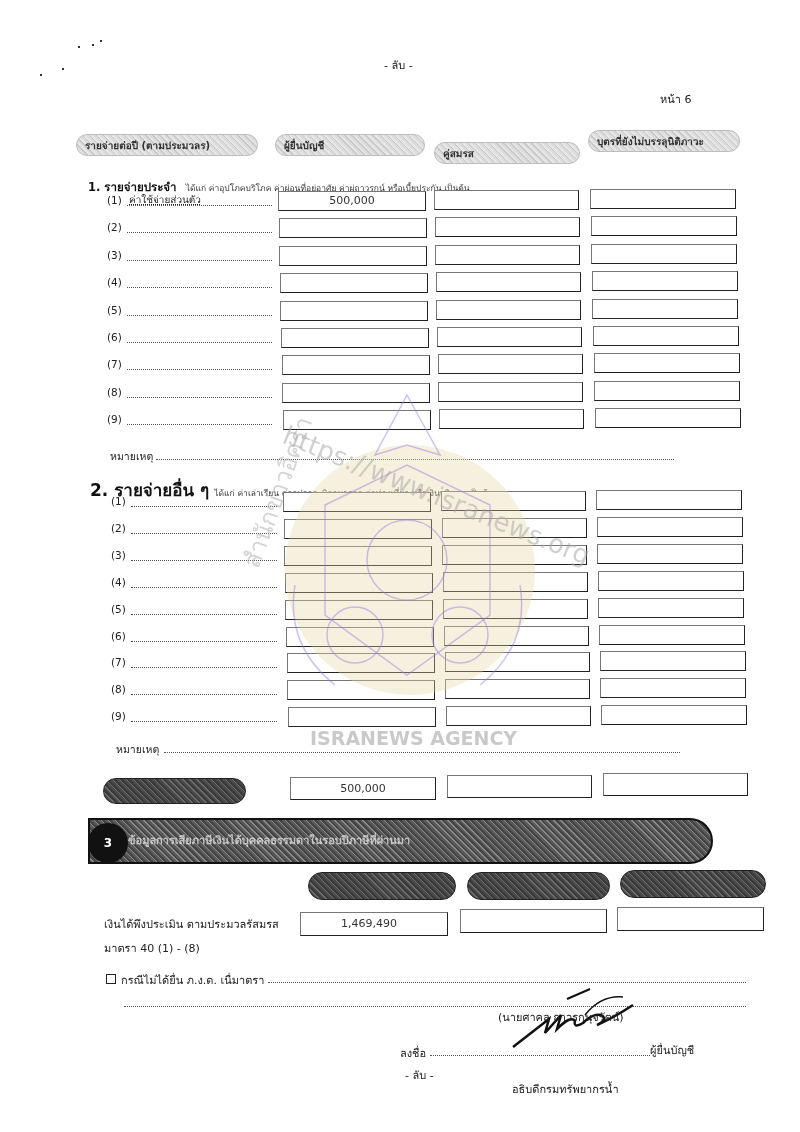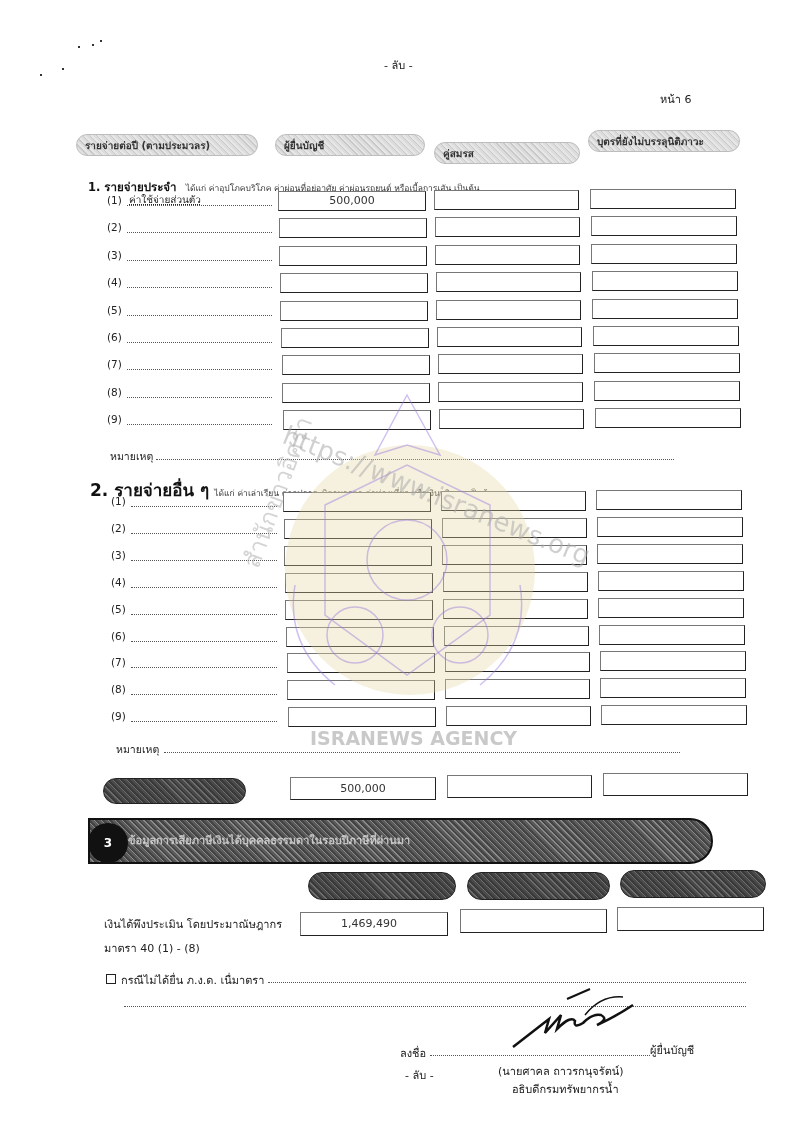--- a/index.html
+++ b/index.html
@@ -53,21 +53,21 @@
 <div class="abs txt" style="left:384px;top:56px;">- ลับ -</div>
 <div class="abs txt" style="left:660px;top:90px;">หน้า 6</div>
 
 <div class="pill" style="left:76px;top:134px;width:182px;">รายจ่ายต่อปี (ตามประมวลร)</div>
 <div class="pill" style="left:275px;top:134px;width:150px;">ผู้ยื่นบัญชี</div>
 <div class="pill" style="left:434px;top:134px;width:146px;margin-top:8px;">คู่สมรส</div>
 <div class="pill" style="left:588px;top:130px;width:152px;">บุตรที่ยังไม่บรรลุนิติภาวะ</div>
 
 <div class="abs" style="left:88px;top:176px;white-space:nowrap;">
   <span style="font-size:11.5px;font-weight:bold;">1. รายจ่ายประจำ</span>
-  <span class="small" style="margin-left:4px;font-size:8.5px;">ได้แก่ ค่าอุปโภคบริโภค ค่าผ่อนที่อยู่อาศัย ค่าผ่อนรถยนต์ หรือเบี้ลการเสัน เป็นต้น</span>
+  <span class="small" style="margin-left:4px;font-size:8.5px;">ได้แก่ ค่าอุปโภคบริโภค ค่าผ่อนที่อยู่อาศัย ค่าผ่ถาวรกน์ หรือเบี้ยประกัน เป็นต้น</span>
 </div>
 
 <div id="s1">
     <div class="lbl" style="left: 107px; top: 194px;">(1)</div>
     <div class="lbl" style="left: 129px; top: 192px; text-decoration: underline dotted; font-size: 10px;">ค่าใช้จ่ายส่วนตัว</div>
     <div class="dots" style="left: 127px; top: 205px; width: 145px;"></div>
     <div class="box" style="left: 278px; top: 191px; width: 148px;">500,000</div>
     <div class="box" style="left: 434px; top: 190px; width: 145px;"></div>
     <div class="box" style="left: 590px; top: 189px; width: 146px;"></div>
     <div class="lbl" style="left: 107px; top: 221.4px;">(2)</div>
@@ -197,40 +197,40 @@
 
 <div class="banner">
   <span style="color:#e8e8e8;opacity:.75;">ข้อมูลการเสียภาษีเงินได้บุคคลธรรมดาในรอบปีภาษีที่ผ่านมา</span>
 </div>
 <div class="circle">3</div>
 
 <div class="pill dark" style="left:308px;top:872px;width:148px;height:28px;border-radius:14px;"></div>
 <div class="pill dark" style="left:467px;top:872px;width:143px;height:28px;border-radius:14px;"></div>
 <div class="pill dark" style="left:620px;top:870px;width:146px;height:28px;border-radius:14px;"></div>
 
-<div class="lbl" style="left:104px;top:915px;font-size:11px;">เงินได้พึงประเมิน โดยประมาณัษฎากร</div>
+<div class="lbl" style="left:104px;top:915px;font-size:11px;">เงินได้พึงประเมิน ตามประมวลรัสมรส</div>
 <div class="lbl" style="left:104px;top:939px;font-size:11px;">มาตรา 40 (1) - (8)</div>
 <div class="box" style="left:300px;top:912px;width:148px;height:24px;line-height:22px;text-align:left;padding-left:40px;">1,469,490</div>
 <div class="box" style="left:460px;top:909px;width:147px;height:24px;"></div>
 <div class="box" style="left:617px;top:907px;width:147px;height:24px;"></div>
 
 <div class="checkbox" style="left:106px;top:974px;"></div>
 <div class="lbl" style="left:121px;top:971px;font-size:11px;">กรณีไม่ได้ยื่น ภ.ง.ด. เนื่มาตรา</div>
 <div class="dots" style="left:268px;top:982px;width:478px;"></div>
 <div class="dots" style="left:124px;top:1006px;width:622px;"></div>
 
 <svg class="abs" style="left:505px;top:985px;" width="140" height="70" viewBox="0 0 140 70">
   <path d="M62 14 L85 4" stroke="#111" stroke-width="2" fill="none"></path>
   <path d="M8 62 L44 34 L40 48 L56 30 L52 44 Q66 30 70 36 Q68 44 78 38 Q88 28 96 30 Q104 34 92 40 Q110 32 128 20" stroke="#111" stroke-width="2.5" fill="none"></path>
   <path d="M80 30 Q96 10 118 12" stroke="#111" stroke-width="1.5" fill="none"></path>
 </svg>
 <div class="lbl" style="left:400px;top:1044px;font-size:11px;">ลงชื่อ</div>
 <div class="dots" style="left:430px;top:1055px;width:220px;"></div>
 <div class="lbl" style="left:650px;top:1041px;font-size:11px;">ผู้ยื่นบัญชี</div>
-<div class="lbl" style="left:498px;top:1062px;font-size:11px;">(นายศาคล ถาวรกนุจรัตน์)</div>
+<div class="lbl" style="left:498px;top:1008px;font-size:11px;">(นายศาคล ถาวรกนุจรัตน์)</div>
 <div class="lbl" style="left:405px;top:1066px;font-size:11px;">- ลับ -</div>
 <div class="lbl" style="left:512px;top:1080px;font-size:11px;">อธิบดีกรมทรัพยากรน้ำ</div>
 
 <div class="watermark" style="left:265px;top:385px;width:285px;height:330px;">
   <div style="position:absolute;left:20px;top:60px;width:250px;height:250px;border-radius:50%;background:rgba(230,215,160,0.35);"></div>
   <svg style="position:absolute;left:0;top:0;" width="285" height="330" viewBox="0 0 285 330">
     <g stroke="rgba(150,120,220,0.45)" fill="none" stroke-width="1.5">
       <path d="M142 10 L175 70 L142 60 L110 70 Z"></path>
       <path d="M60 120 L142 80 L225 120 L225 230 L142 290 L60 230 Z"></path>
       <circle cx="90" cy="250" r="28"></circle>

